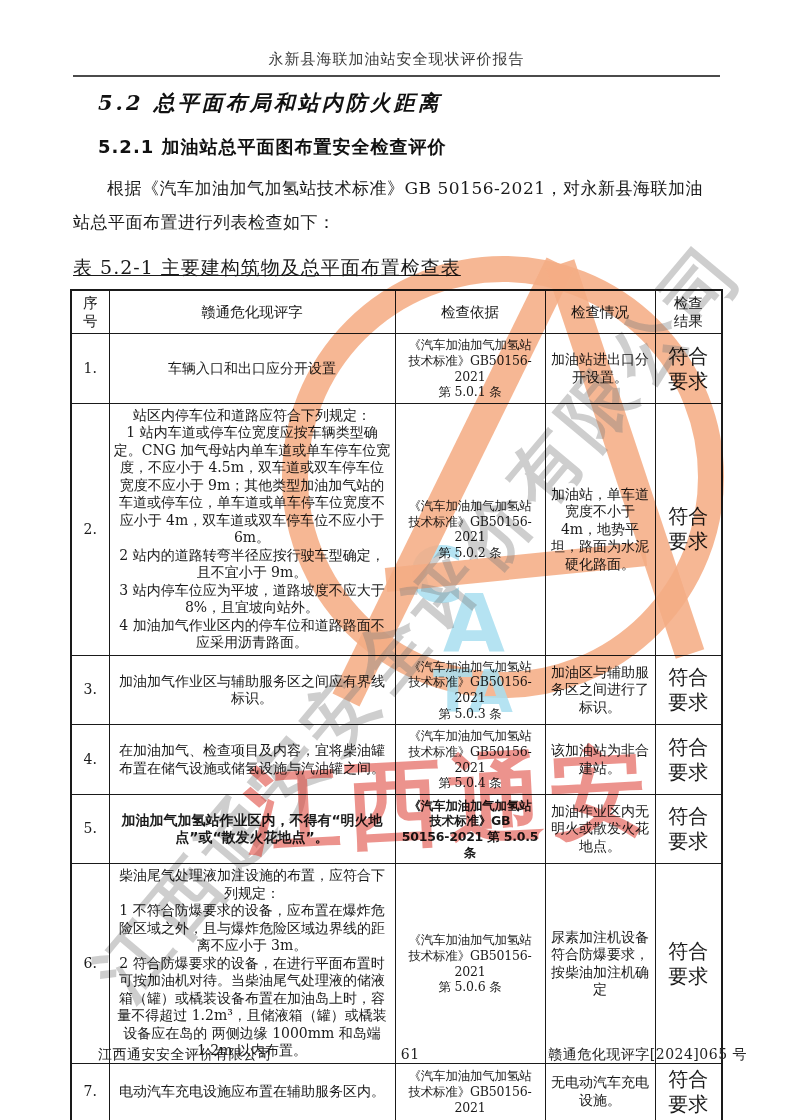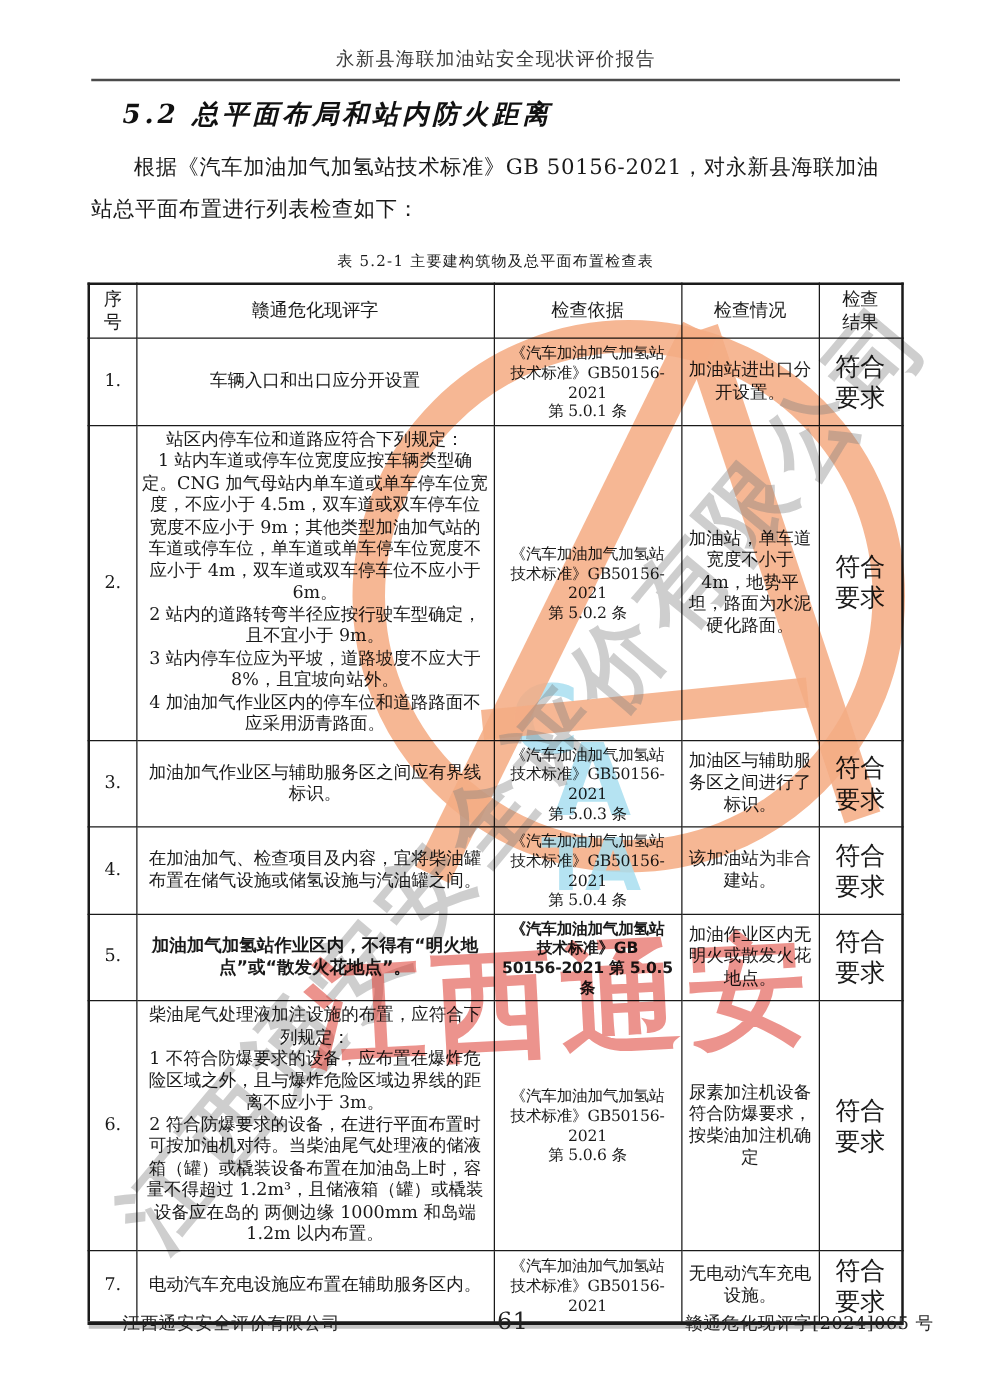--- a/index.html
+++ b/index.html
@@ -20,40 +20,40 @@
   }
   .wm-red{
     position:absolute;left:244px;top:738px;
     font-family:"DejaVu Serif","Liberation Serif",serif;font-weight:bold;
     font-size:96px;letter-spacing:6px;white-space:nowrap;
     color:rgba(220,58,48,0.55);transform:rotate(-3deg);
   }
   
   .content{position:relative;z-index:1;}
   .doc-header{
-    width:647px;margin:0 auto;padding-top:38px;text-align:center;
+    width:647px;margin:0 auto;padding-top:50px;text-align:center;
     font-size:15px;letter-spacing:1px;color:#3c3c3c;
   }
   .doc-header-rule{
     width:647px;margin:6px auto 0 auto;border:none;border-top:2px solid #4b4b4b;height:0;
   }
   .h2{
     margin:12px 0 0 98px;font-size:21px;font-weight:bold;font-style:italic;
     letter-spacing:3px;color:#111;
   }
   .h3{
     margin:18px 0 0 98px;font-family:"DejaVu Sans","Liberation Sans",sans-serif;
     font-size:18px;font-weight:bold;letter-spacing:1px;color:#111;
   }
   .intro{
     width:647px;margin:12px auto 16px auto;font-size:17px;line-height:2.0;
     text-indent:2em;letter-spacing:0.5px;
   }
   .table-title{
-    width:647px;margin:8px auto 0 auto;text-align:center;font-size:12px;letter-spacing:1px;
+    width:647px;margin:8px auto 0 auto;text-align:left;font-size:19px;letter-spacing:1px;text-decoration:underline;
   }
   table.checklist{
     width:651px;margin:8px auto 0 auto;border-collapse:collapse;table-layout:fixed;
     border:2px solid #1a1a1a;border-bottom:3px solid #1a1a1a;
     box-shadow:0 4px 0 -1px #c3c3c3;
     font-size:14px;line-height:1.25;
   }
   table.checklist col.c-no{width:38px;}
   table.checklist col.c-item{width:286px;}
   table.checklist col.c-basis{width:150px;}
@@ -67,21 +67,21 @@
   td.basis{font-size:12.5px;letter-spacing:-0.2px;}
   td.situation{font-size:14px;}
   td.result{font-size:20px;}
   td.bold{font-family:"DejaVu Sans","Liberation Sans",sans-serif;font-weight:bold;font-size:14px;}
   td.basis.bold{font-size:12.5px;}
   .doc-footer{
     position:absolute;left:98px;top:1046px;width:649px;z-index:1;
     display:flex;justify-content:space-between;align-items:baseline;
     font-size:14px;letter-spacing:0.5px;color:#222;
   }
-  .doc-footer .pageno{font-size:19px;}
+  .doc-footer .pageno{font-size:14px;}
 </style>
 </head>
 <body>
 
 <div class="page">
 
   <div class="watermark-layer">
     <svg class="wm-logo" width="480" height="480" viewBox="0 0 480 480">
       <circle cx="245" cy="235" r="208" fill="none" stroke="#f5ad85" stroke-width="26" opacity="0.88"></circle>
       <text x="150" y="360" font-family="DejaVu Sans, sans-serif" font-weight="bold" font-size="76" fill="#a8dff0" opacity="0.85">C</text>
@@ -95,20 +95,21 @@
     <div class="wm-red">江西通安</div>
   </div>
 
   <div class="content">
 
     <div class="doc-header">永新县海联加油站安全现状评价报告</div>
     <hr class="doc-header-rule">
 
     <div class="h2">5.2 总平面布局和站内防火距离</div>
 
+    <div class="h3">5.2.1 加油站总平面图布置安全检查评价</div>
 
     <div class="intro">根据《汽车加油加气加氢站技术标准》GB 50156-2021，对永新县海联加油站总平面布置进行列表检查如下：</div>
 
     <div class="table-title">表 5.2-1 主要建构筑物及总平面布置检查表</div>
 
     <table class="checklist">
       <colgroup>
         <col class="c-no">
           <col class="c-item">
           <col class="c-basis">

